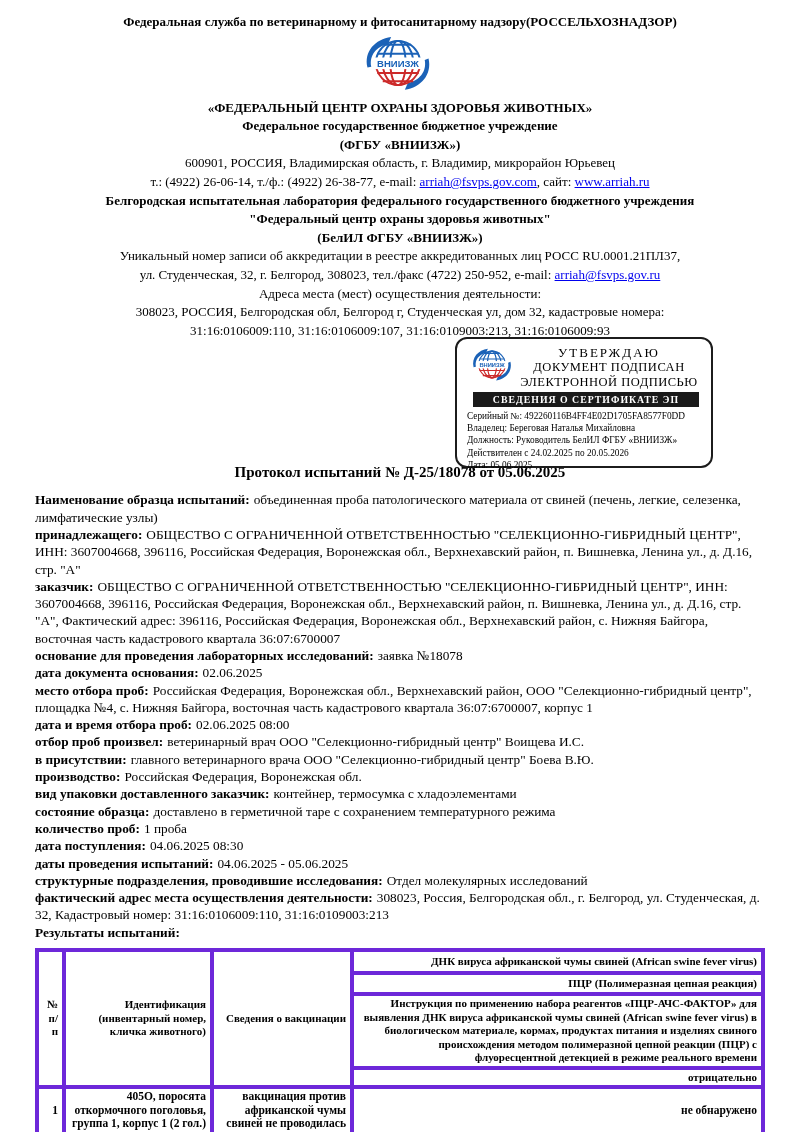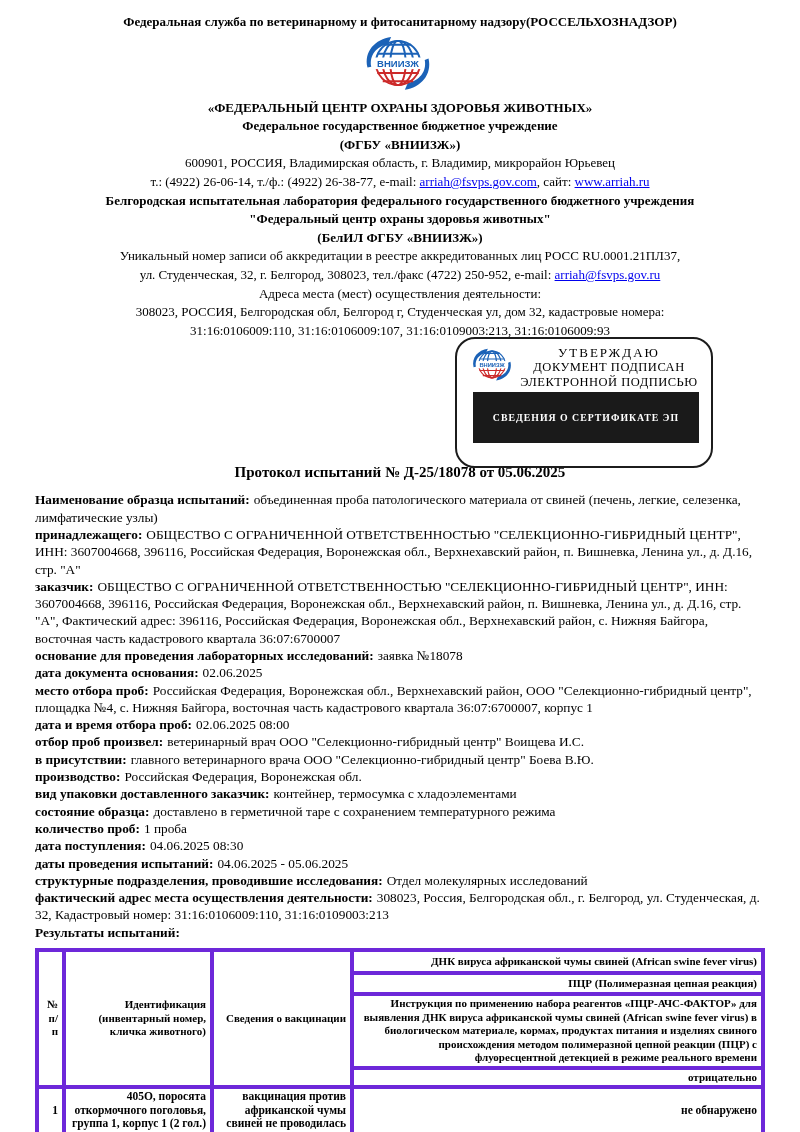--- a/index.html
+++ b/index.html
@@ -5,29 +5,29 @@
   html,body{margin:0;padding:0;background:#ffffff;}
   .page{position:relative;width:800px;height:1132px;background:#fff;overflow:hidden;
         font-family:"Liberation Serif","DejaVu Serif",serif;color:#000;}
   .hdr-line{font-size:13px;line-height:18.6px;margin:0;text-align:center;}
   .bold{font-weight:bold;}
   .top-pad{height:13px;}
   .logo-wrap{text-align:center;margin:2px 4px 3px 0;}
   a.doclink{color:#0000ee;text-decoration:underline;cursor:pointer;}
   
   .stamp{position:absolute;top:337px;left:455px;width:258px;height:131px;
-         border:2.5px solid #1c1c1c;border-radius:20px;box-sizing:border-box;
+         border:2.5px solid #1c1c1c;border-radius:12px;box-sizing:border-box;
          background:transparent;padding:6px 10px 0 10px;z-index:3;}
   .stamp-top{display:flex;flex-direction:row;align-items:flex-start;}
   .stamp-logo{flex:0 0 50px;margin-top:2px;}
   .stamp-head{flex:1;text-align:center;}
   .stamp-approve{font-size:13px;letter-spacing:2px;line-height:15px;}
   .stamp-signed{font-size:12.5px;line-height:14.5px;letter-spacing:0.5px;}
   .stamp-bar{background:#1a1a1a;color:#fff;text-align:center;font-size:9.8px;
-             font-weight:bold;letter-spacing:1px;line-height:13px;margin:3px 2px 3px 6px;padding:19px 0;}
+             font-weight:bold;letter-spacing:1px;line-height:13px;margin:3px 2px 3px 6px;padding:1px 0;}
   .stamp-details{font-size:9.3px;line-height:12.2px;text-align:left;}
   
   .title{margin:122px 0 9px 0;text-align:center;font-size:15px;font-weight:bold;line-height:20px;}
   .body-col{margin:7px 35px;width:730px;}
   .field{margin:0;font-size:13.3px;line-height:17.3px;text-align:left;}
   .flabel{font-weight:bold;margin-right:4px;}
   
   table.results{border-collapse:collapse;margin:4px 0 0 35px;width:730px;table-layout:fixed;}
   table.results td{border:4px solid #6d28d9;text-align:right;vertical-align:middle;
                    padding:1px 4px;box-sizing:border-box;}
@@ -102,20 +102,27 @@
       <svg class="stamp-logo" width="46" height="35" viewBox="0 0 100 76">
         <use href="#logoG"></use>
       </svg>
       <div class="stamp-head">
         <div class="stamp-approve">УТВЕРЖДАЮ</div>
         <div class="stamp-signed">ДОКУМЕНТ ПОДПИСАН</div>
         <div class="stamp-signed">ЭЛЕКТРОННОЙ ПОДПИСЬЮ</div>
       </div>
     </div>
     <div class="stamp-bar">СВЕДЕНИЯ О СЕРТИФИКАТЕ ЭП</div>
+    <div class="stamp-details">
+      <div>Серийный №: 492260116B4FF4E02D1705FA8577F0DD</div>
+      <div>Владелец: Береговая Наталья Михайловна</div>
+      <div>Должность: Руководитель БелИЛ ФГБУ «ВНИИЗЖ»</div>
+      <div>Действителен с 24.02.2025 по 20.05.2026</div>
+      <div>Дата: 05.06.2025</div>
+    </div>
   </div>
 
   <p class="title">Протокол испытаний № Д-25/18078 от 05.06.2025</p>
 
   <div class="body-col">
     <p class="field"><span class="flabel">Наименование образца испытаний:</span><span>объединенная проба патологического материала от свиней (печень, легкие, селезенка, лимфатические узлы)</span></p>
     <p class="field"><span class="flabel">принадлежащего:</span><span>ОБЩЕСТВО С ОГРАНИЧЕННОЙ ОТВЕТСТВЕННОСТЬЮ "СЕЛЕКЦИОННО-ГИБРИДНЫЙ ЦЕНТР", ИНН: 3607004668, 396116, Российская Федерация, Воронежская обл., Верхнехавский район, п. Вишневка, Ленина ул., д. Д.16, стр. "А"</span></p>
     <p class="field"><span class="flabel">заказчик:</span><span>ОБЩЕСТВО С ОГРАНИЧЕННОЙ ОТВЕТСТВЕННОСТЬЮ "СЕЛЕКЦИОННО-ГИБРИДНЫЙ ЦЕНТР", ИНН: 3607004668, 396116, Российская Федерация, Воронежская обл., Верхнехавский район, п. Вишневка, Ленина ул., д. Д.16, стр. "А", Фактический адрес: 396116, Российская Федерация, Воронежская обл., Верхнехавский район, с. Нижняя Байгора, восточная часть кадастрового квартала 36:07:6700007</span></p>
     <p class="field"><span class="flabel">основание для проведения лабораторных исследований:</span><span>заявка №18078</span></p>
     <p class="field"><span class="flabel">дата документа основания:</span><span>02.06.2025</span></p>

